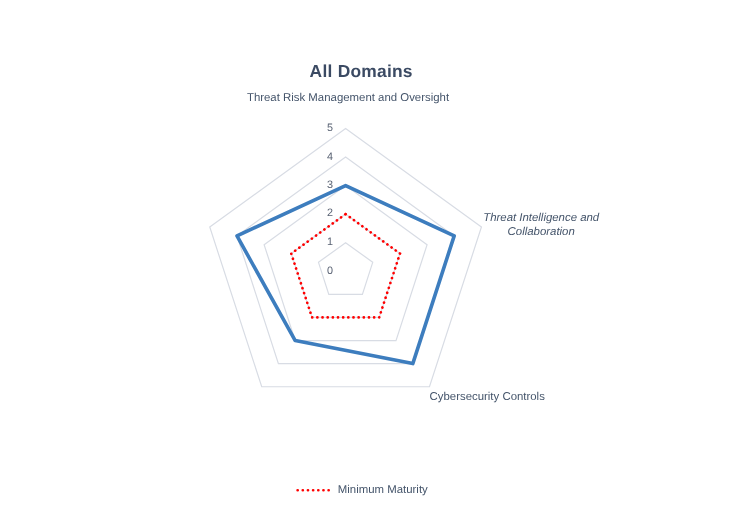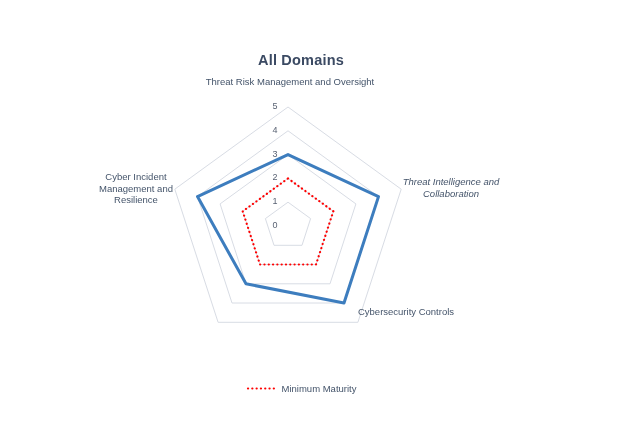--- a/index.html
+++ b/index.html
@@ -10,30 +10,30 @@
   }
   #chart-title{
     position:absolute;left:0;top:12px;width:602px;text-align:center;
     font-size:14.5px;font-weight:bold;color:#3B4A63;letter-spacing:.2px;
   }
   .cat-label{
     position:absolute;font-size:9.5px;line-height:11.5px;color:#44546A;text-align:center;
   }
   #cat-top{left:200px;top:36px;width:180px;}
   #cat-right{left:394px;top:136px;width:114px;font-style:italic;}
-  #cat-bottom-right{left:346px;top:266px;width:120px;}
+  #cat-bottom-right{left:346px;top:285px;width:120px;}
   #cat-bottom-left{left:112px;top:273px;width:112px;}
   #cat-left{left:90px;top:131px;width:92px;}
   #radar-svg{position:absolute;left:0;top:0;}
   .tick{
     position:absolute;left:266px;width:18px;text-align:center;
     font-size:9px;color:#596273;
   }
   #legend{
-    position:absolute;left:0;top:340px;width:602px;height:16px;
+    position:absolute;left:0;top:360px;width:602px;height:16px;
     display:flex;justify-content:center;align-items:center;gap:18px;text-align:right;
   }
   .legend-item{display:flex;align-items:center;gap:3px;cursor:default;}
   .legend-label{font-size:9.5px;color:#44546A;}
 </style>
 </head>
 <body>
 
 <div id="canvas">
 
@@ -60,21 +60,20 @@
       <span class="tick" style="top: 156.2px;">1</span>
       <span class="tick" style="top: 132.4px;">2</span>
       <span class="tick" style="top: 108.6px;">3</span>
       <span class="tick" style="top: 84.8px;">4</span>
       <span class="tick" style="top: 61px;">5</span>
     </div>
 
   <div id="cat-top" class="cat-label">Threat Risk Management and Oversight</div>
   <div id="cat-right" class="cat-label">Threat Intelligence and Collaboration</div>
   <div id="cat-bottom-right" class="cat-label">Cybersecurity Controls</div>
-  <div id="cat-left" class="cat-label">Cyber Incident Management and Resilience</div>
 
   <div id="legend">
     <div class="legend-item">
       <svg width="33" height="5">
         <line x1="2" y1="2.5" x2="31" y2="2.5" stroke-width="2.2" stroke-dasharray="0.1 4.2" stroke-linecap="round" stroke="#FF0000"></line>
       </svg>
       <span class="legend-label">Minimum Maturity</span>
     </div>
   </div>
 

